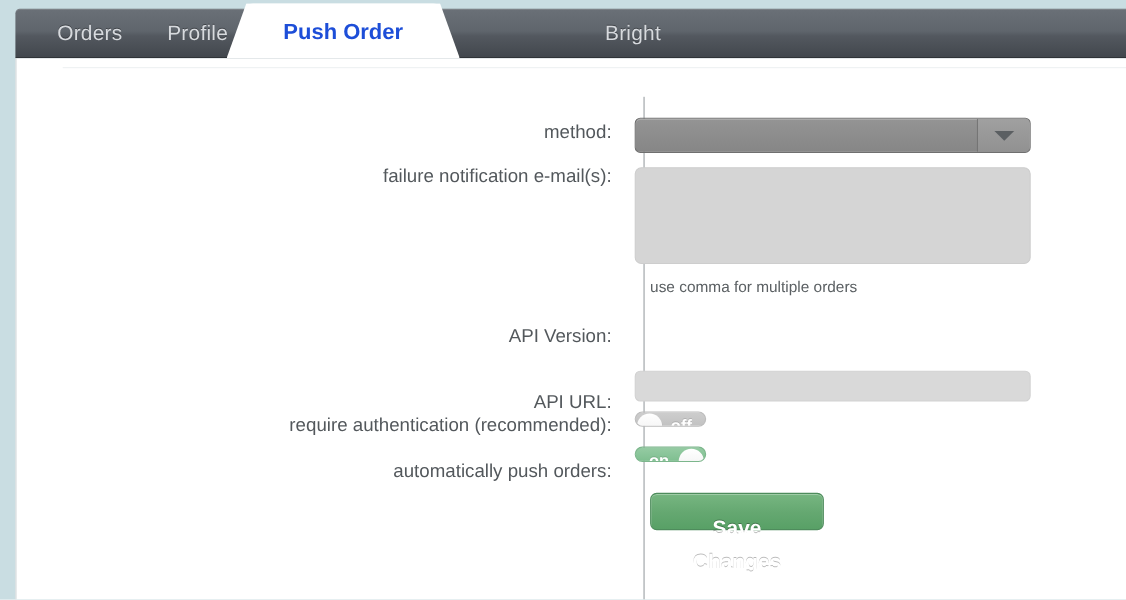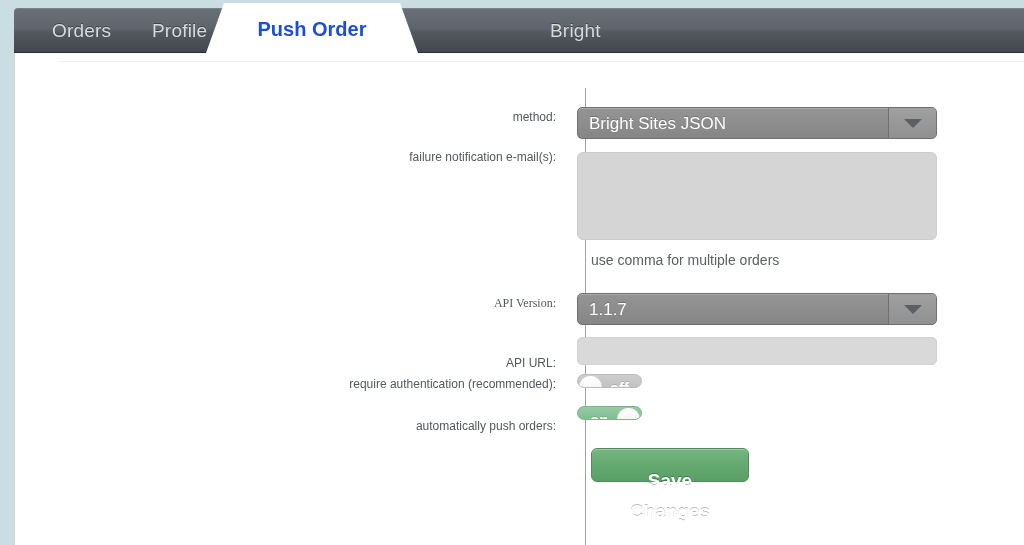--- a/index.html
+++ b/index.html
@@ -121,21 +121,21 @@
     top: 35px;
     width: 1px;
     height: 457px;
     background: #9aa0a3;
   }
   .label {
     position: absolute;
     right: 468px;   
     text-align: right;
     white-space: nowrap;
-    font-size: 12px;
+    font-size: 17px;
     color: #53585c;
   }
 
   .field {
     position: absolute;
     left: 577px;
   }
 
   
   .select {
@@ -292,42 +292,33 @@
   </div>
 
   <div id="panel">
     <div id="panel-topline"></div>
     <div id="divider"></div>
   </div>
 
   <div class="label" style="top:110px;">method:</div>
   <div class="field" style="top:107px;">
     <div class="select">
-      <div class="sel-value">Bright Sites JSON</div>
       <div class="sel-arrowbox">
         <div class="sel-arrow"></div>
       </div>
     </div>
   </div>
 
   <div class="label" style="top:150px;">failure notification e-mail(s):</div>
   <div class="field" style="top:152px;">
     <div class="textarea-box" title=""></div>
   </div>
   <div class="hint" style="top:252px;">use comma for multiple orders</div>
 
-  <div class="label" style="top:296px;font-family:Liberation Serif, serif;">API Version:</div>
-  <div class="field" style="top:293px;">
-    <div class="select">
-      <div class="sel-value">1.1.7</div>
-      <div class="sel-arrowbox">
-        <div class="sel-arrow"></div>
-      </div>
-    </div>
-  </div>
+  <div class="label" style="top:296px;">API Version:</div>
 
   <div class="label" style="top:336px;margin-top:20px;">API URL:</div>
   <div class="field" style="top:337px;">
     <div class="input-box" title=""></div>
   </div>
 
   <div class="label" style="top:377px;">require authentication (recommended):</div>
   <div class="field" style="top:374px;">
     <div class="toggle off">
       <div class="tg-text">off</div>

